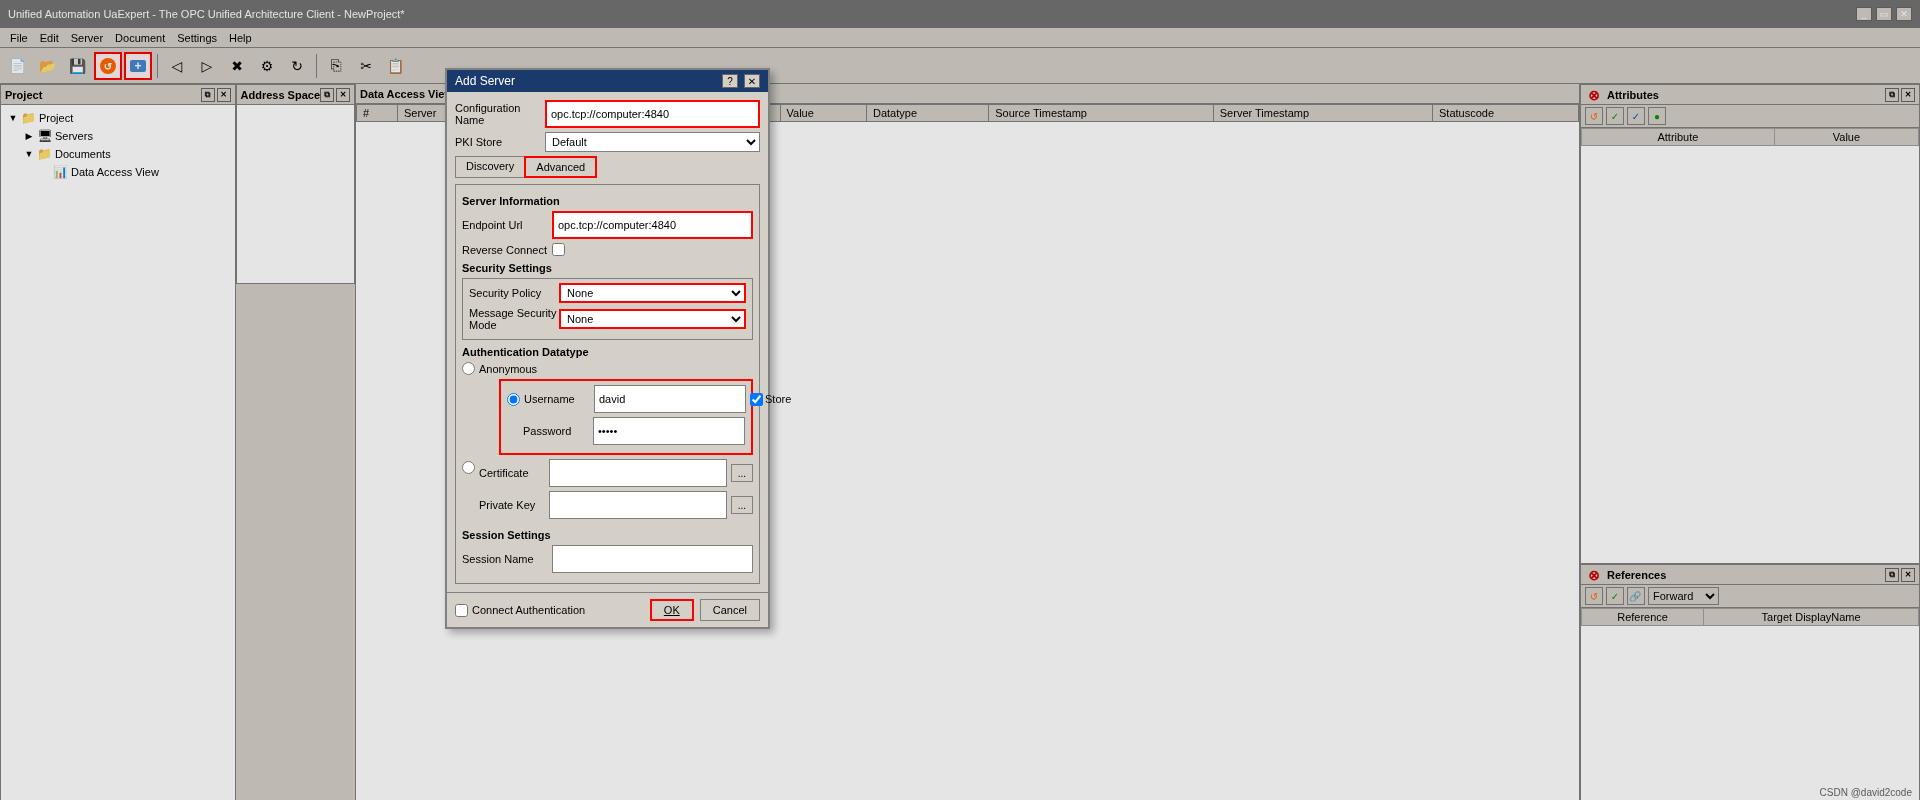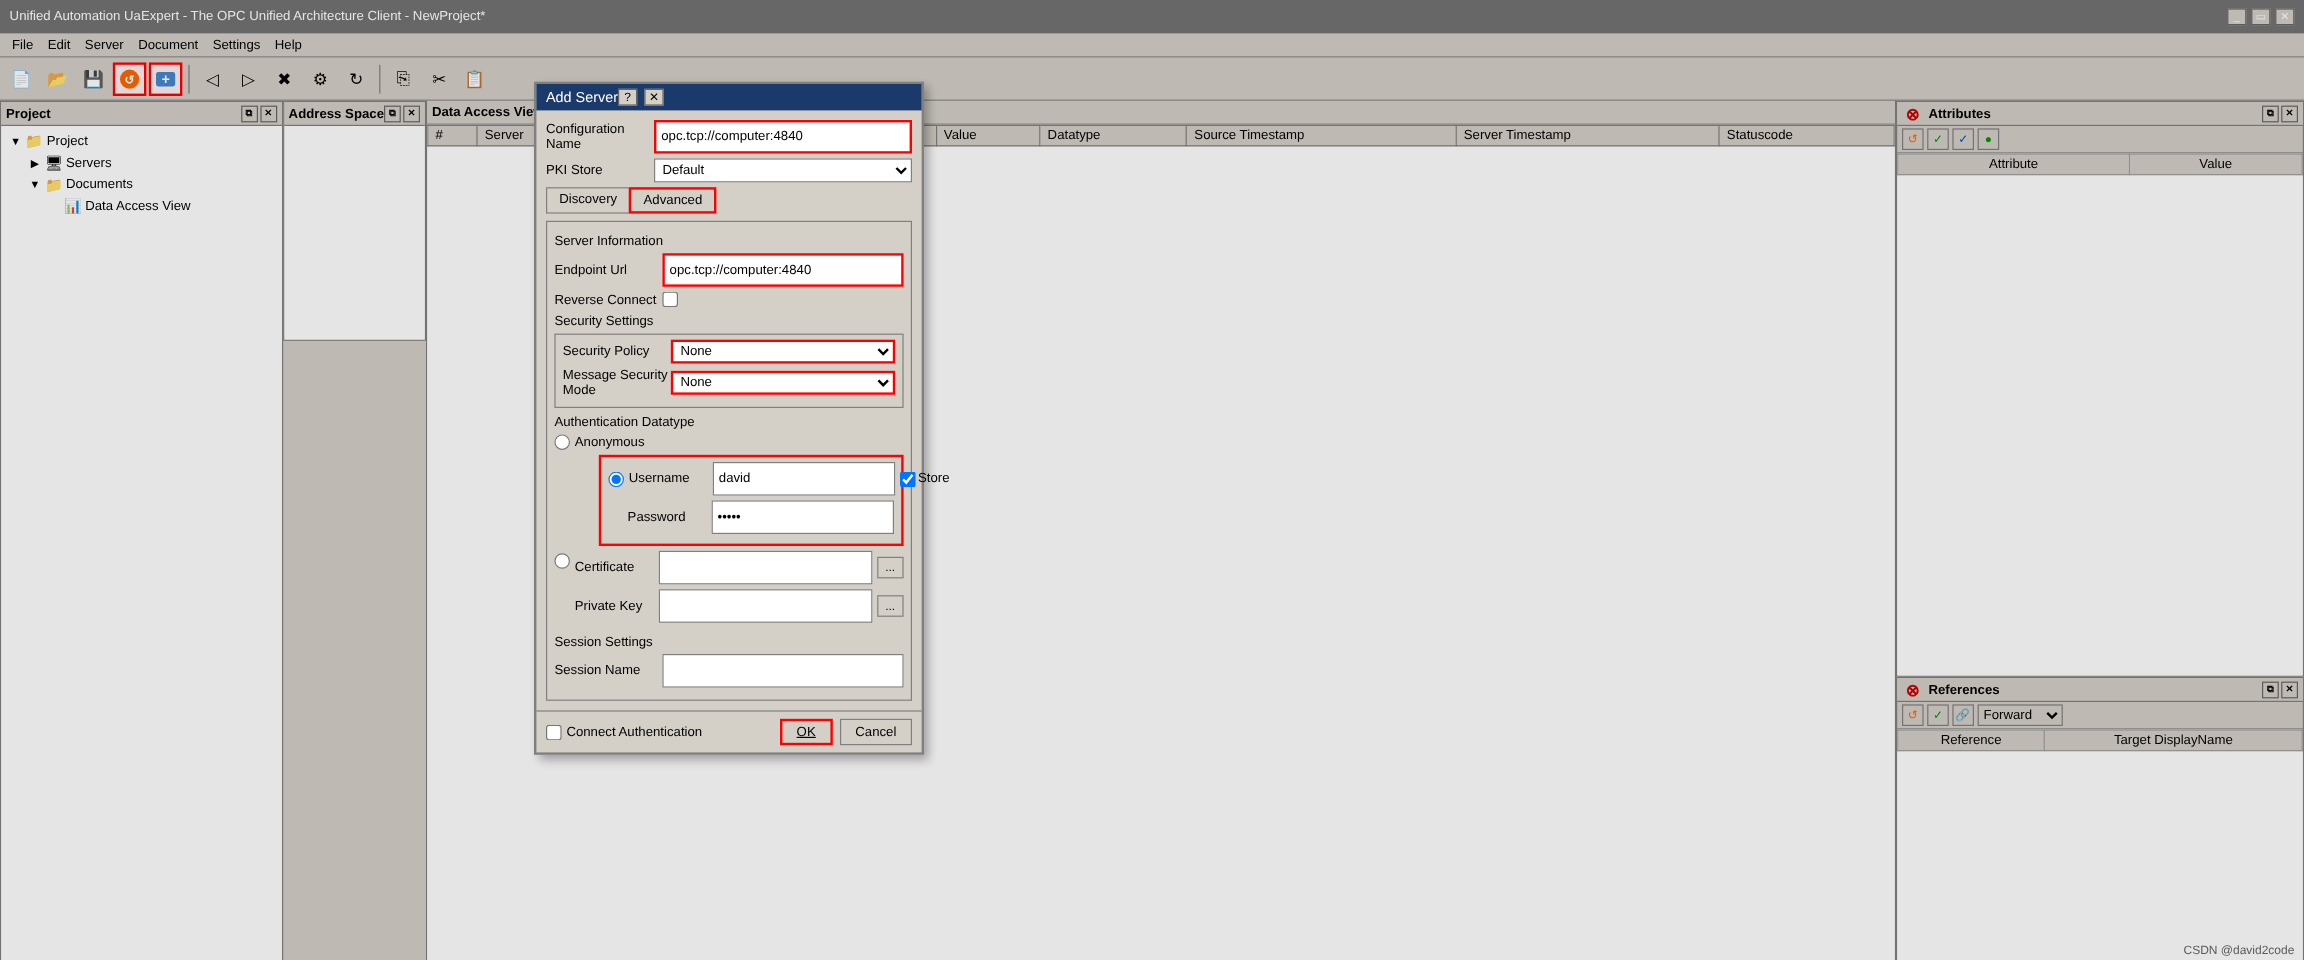--- a/index.html
+++ b/index.html
@@ -222,20 +222,21 @@
       border: 2px solid #808080;
       box-shadow: 4px 4px 8px rgba(0,0,0,0.3);
     }
     .dialog-title {
       background: #1a3a6b;
       color: white;
       padding: 3px 8px;
       font-size: 12px;
       display: flex;
       align-items: center;
+      justify-content: space-between;
       height: 22px;
     }
     .dialog-close {
       width: 16px;
       height: 14px;
       background: #d4d0c8;
       border: 1px solid #666;
       color: black;
       font-size: 10px;
       display: flex;
@@ -319,21 +320,21 @@
     }
     .tab-content {
       border: 1px solid #808080;
       padding: 6px;
       background: #d4d0c8;
     }
 
     
     .section-header {
       font-size: 11px;
-      font-weight: normal;
+      font-weight: bold;
       margin-bottom: 4px;
       margin-top: 4px;
     }
 
     
     .form-checkbox {
       width: 13px;
       height: 13px;
       margin: 0;
     }

